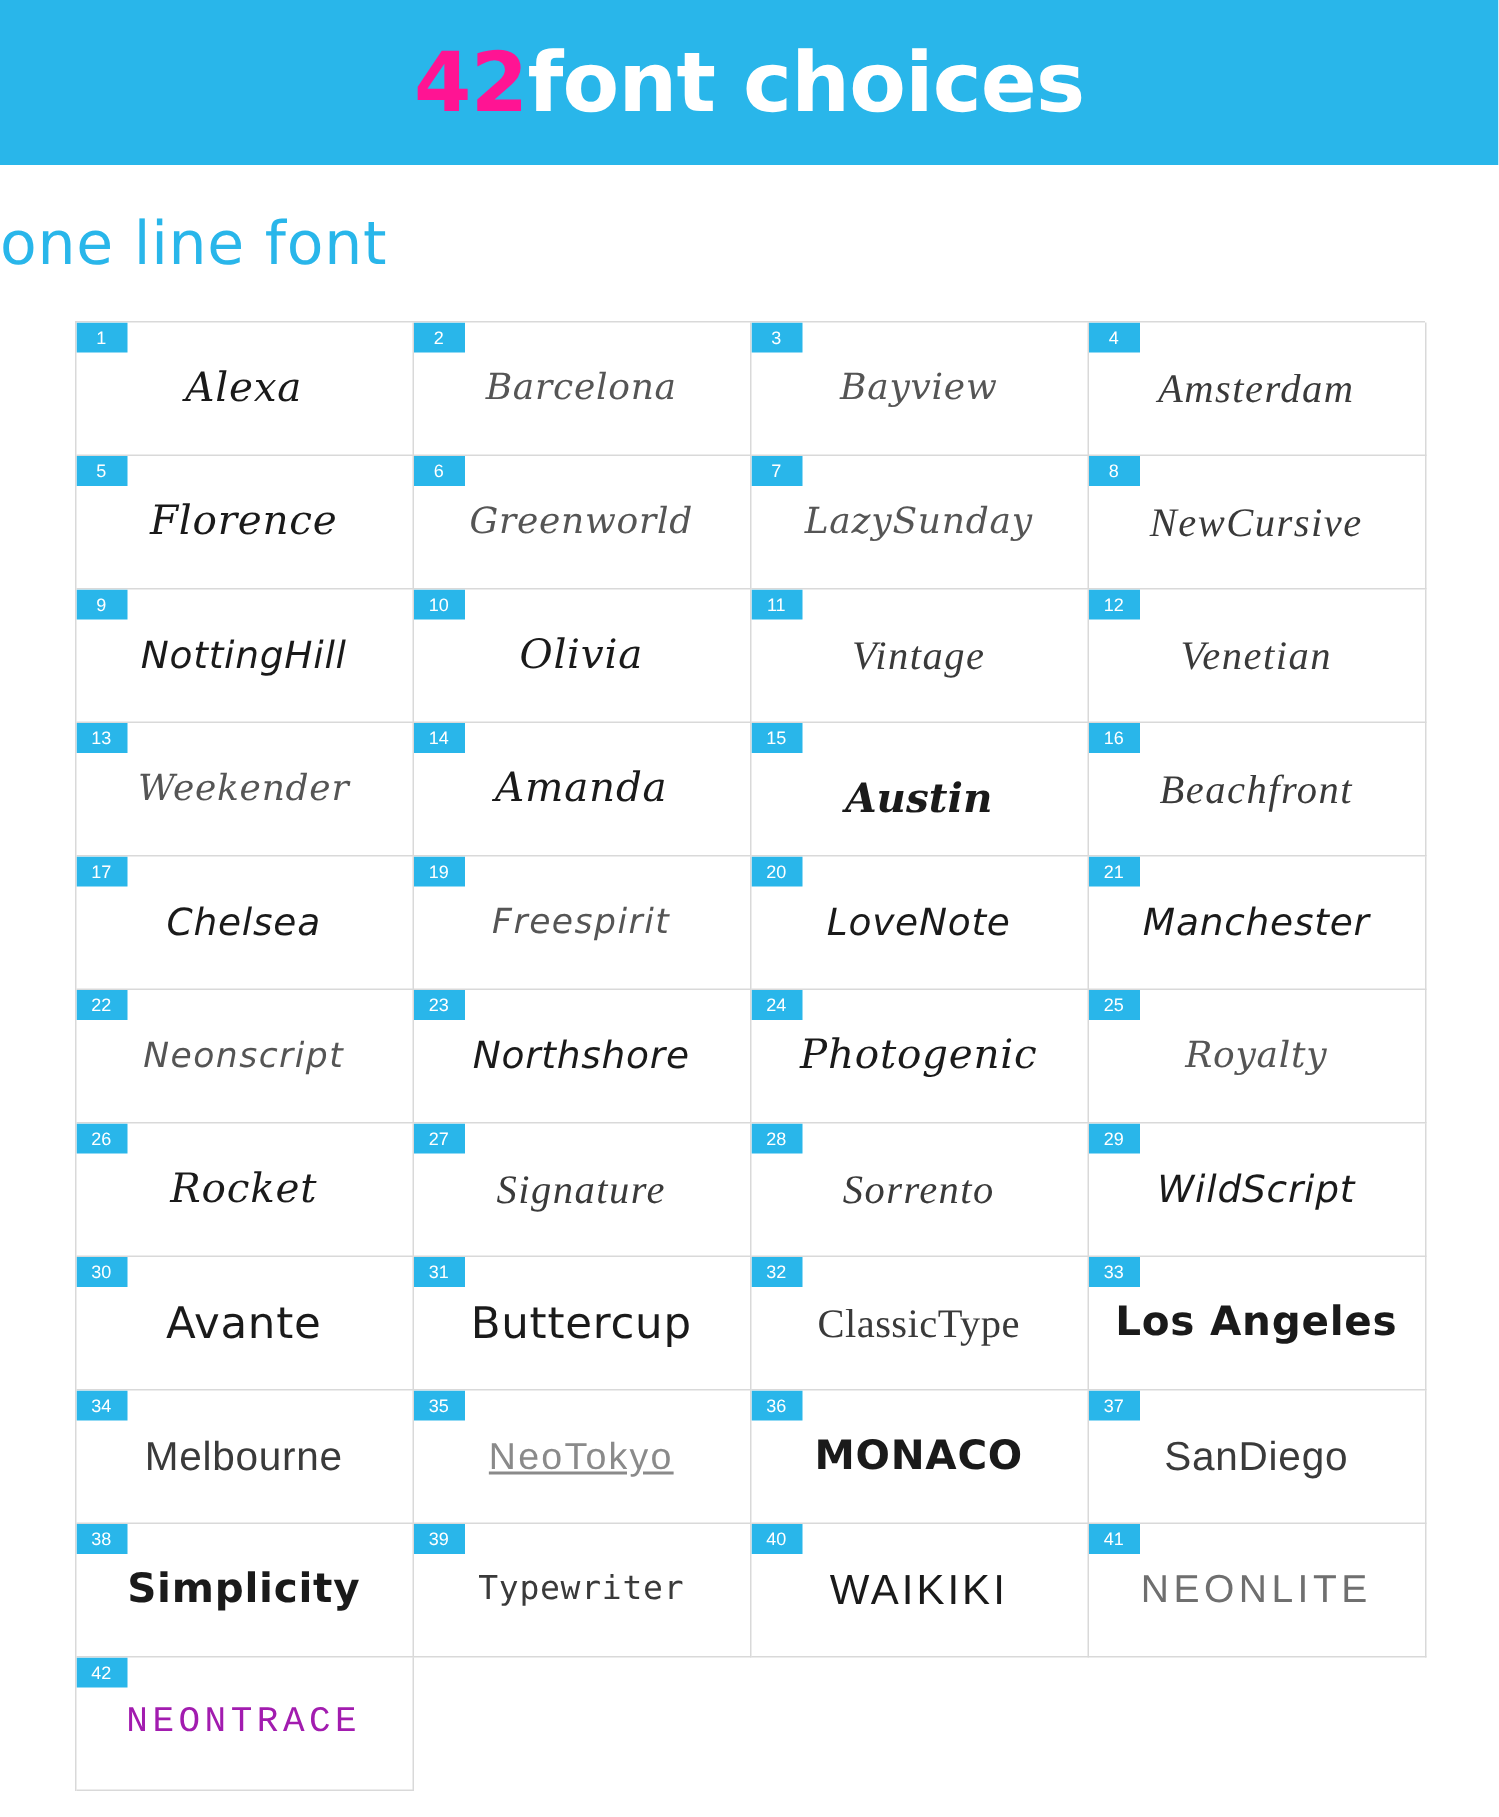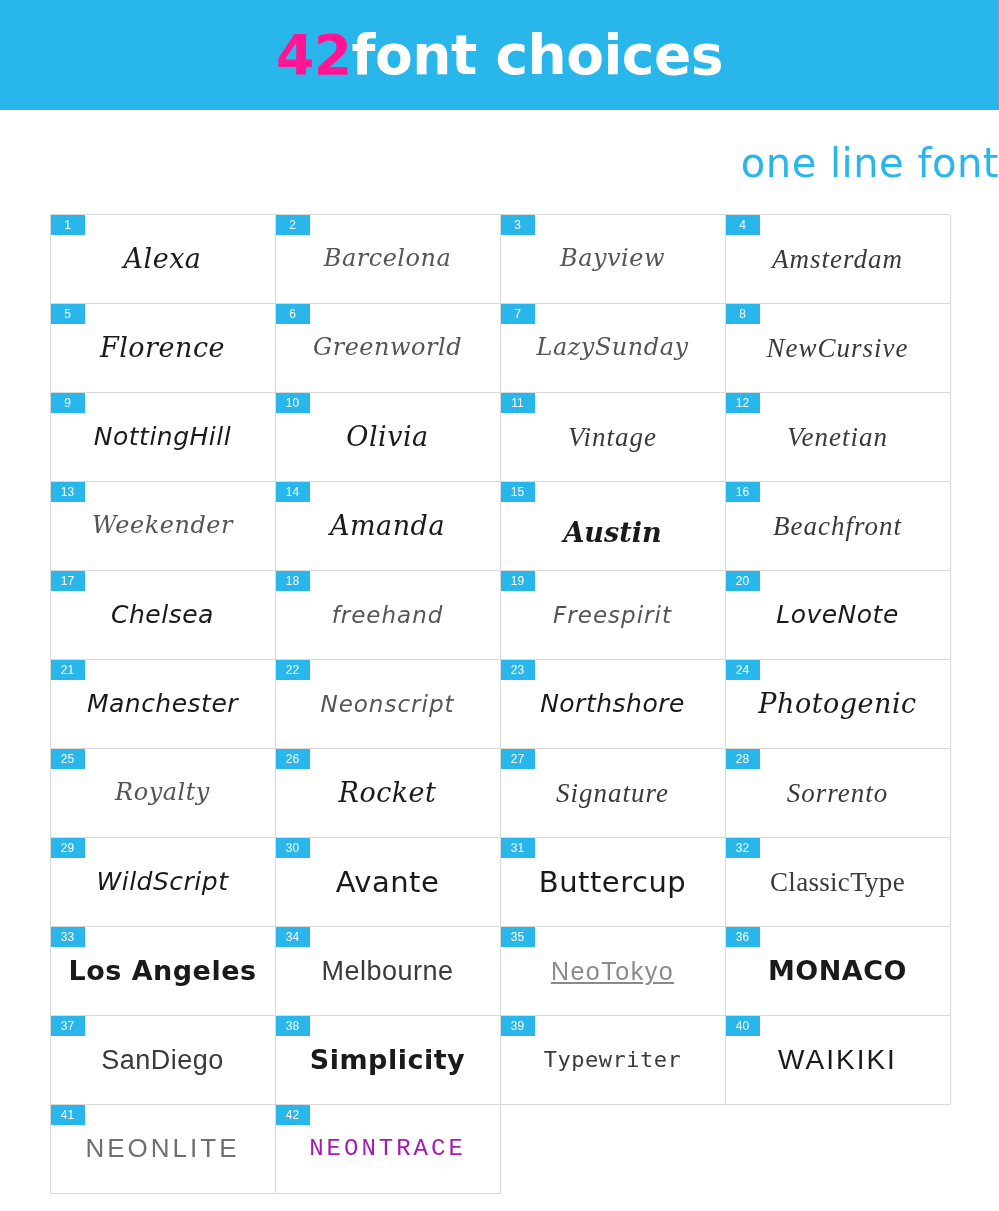--- a/index.html
+++ b/index.html
@@ -29,21 +29,21 @@
     color: #ffffff;
     font-family: "DejaVu Sans", sans-serif;
   }
   .banner-count {
     color: #ff1493;
     font-weight: bold;
   }
 
   
   .subtitle {
-    text-align: right;
+    text-align: left;
     color: #29b6ea;
     font-size: 40px;
     font-family: "DejaVu Sans", sans-serif;
     margin-top: 30px;
     margin-bottom: 28px;
     letter-spacing: 0.5px;
   }
 
   
   .grid-wrap {
@@ -263,24 +263,20 @@
       </div>
       <div class="cell">
         <span class="num">16</span>
         <span class="sample s-script-thin">Beachfront</span>
       </div>
       <div class="cell">
         <span class="num">17</span>
         <span class="sample s-hand">Chelsea</span>
       </div>
       <div class="cell">
-        <span class="num">18</span>
-        <span class="sample s-hand-lt">freehand</span>
-      </div>
-      <div class="cell">
         <span class="num">19</span>
         <span class="sample s-hand-lt">Freespirit</span>
       </div>
       <div class="cell">
         <span class="num">20</span>
         <span class="sample s-hand">LoveNote</span>
       </div>
       <div class="cell">
         <span class="num">21</span>
         <span class="sample s-hand">Manchester</span>

